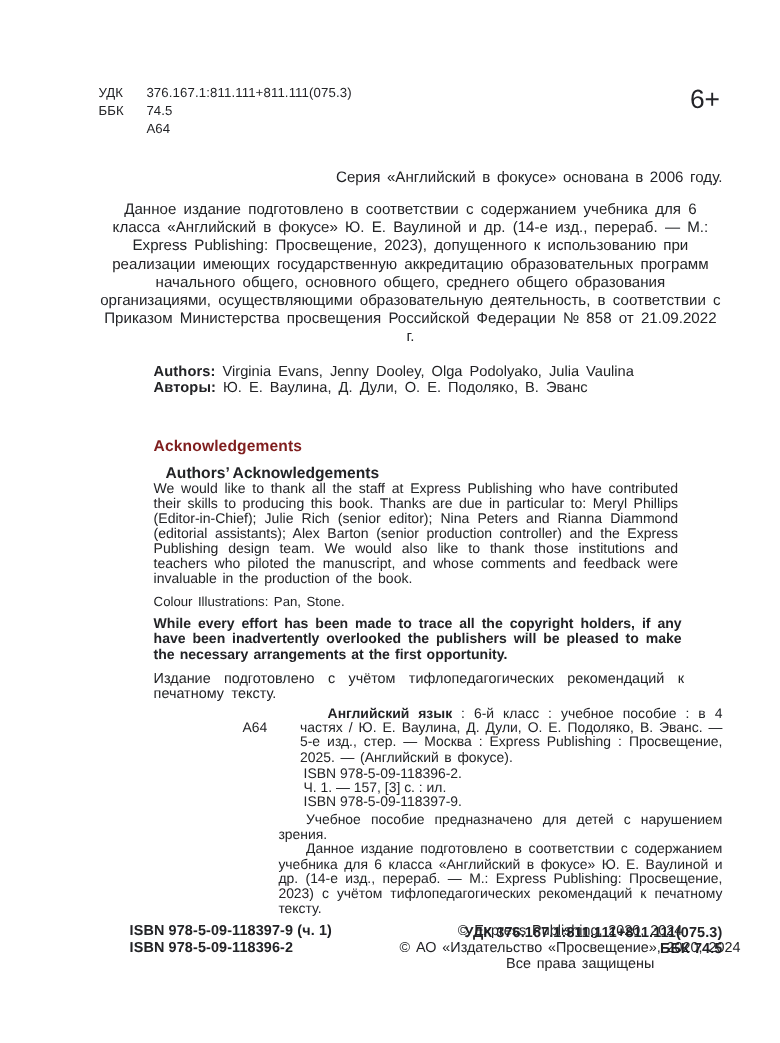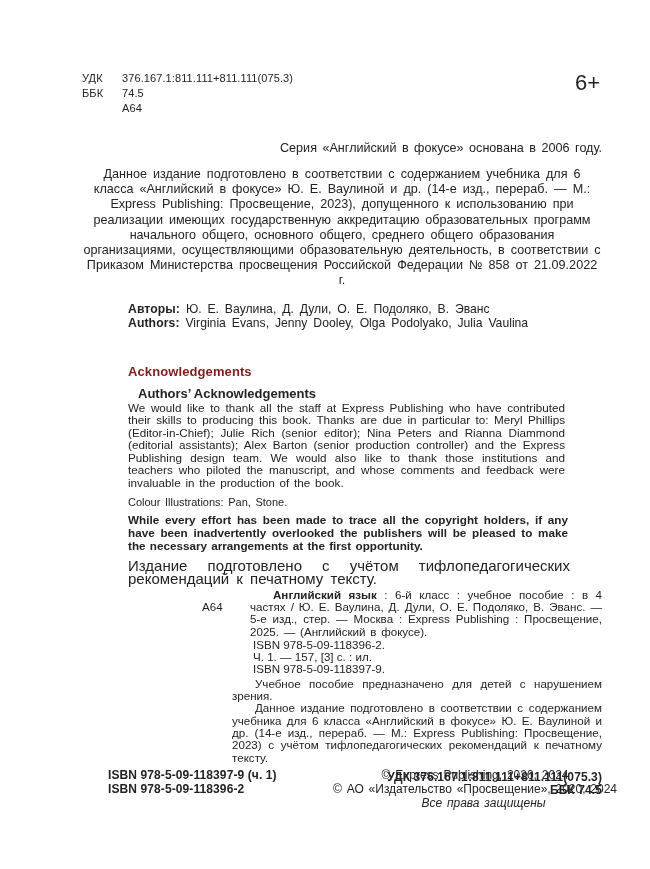--- a/index.html
+++ b/index.html
@@ -79,21 +79,21 @@
     width: 440px;
     font-weight: bold;
     text-align: justify;
     font-size: 11.7px; line-height: 13.2px;
     word-spacing: 1px;
   }
   .typhlo-note {
     margin: 6px 0 0 46px;
     width: 442px;
     text-align: justify;
-    font-size: 15px; line-height: 13px;
+    font-size: 12px; line-height: 13px;
     word-spacing: 3px;
   }
 
   
   .catalog-card {
     position: relative;
     margin: 4px 0 0 120px;
     width: 400px;
     font-size: 11.6px; line-height: 12.3px;
   }
@@ -129,21 +129,21 @@
     position: absolute; left: 26px; top: 0;
     font-weight: bold;
     letter-spacing: .1px;
   }
   .footer-copy {
     position: absolute; left: 251px; top: 0;
     word-spacing: 1.5px;
     text-align: center;
   }
   .footer-copy .copy-line { white-space: nowrap; }
-  .footer-copy .rights { padding-left: 17px; font-style: italic; }
+  .footer-copy .rights { padding-left: 17px; }
 </style>
 </head>
 <body>
 
 <div class="page">
 
   <div class="top-row">
     <div class="udk-grid">
       <span>УДК</span>
       <span>376.167.1:811.111+811.111(075.3)</span>
@@ -153,22 +153,22 @@
       <span>А64</span>
     </div>
     <div class="age-badge">6+</div>
   </div>
 
   <div class="series">Серия «Английский в фокусе» основана в 2006 году.</div>
 
   <p class="edition-note">Данное издание подготовлено в соответствии с содержанием учебника для 6 класса «Английский в фокусе» Ю. Е. Ваулиной и др. (14-е изд., перераб. — М.: Express Publishing: Просвещение, 2023), допущенного к использованию при реализации имеющих государственную аккредитацию образовательных программ начального общего, основного общего, среднего общего образования организациями, осуществляющими образовательную деятельность, в соответствии с Приказом Министерства просвещения Российской Федерации № 858 от 21.09.2022 г.</p>
 
   <div class="authors-block">
+    <div><b>Authors:</b><span> Virginia Evans, Jenny Dooley, Olga Podolyako, Julia Vaulina</span></div>
     <div><b>Авторы:</b><span> Ю. Е. Ваулина, Д. Дули, О. Е. Подоляко, В. Эванс</span></div>
-    <div><b>Authors:</b><span> Virginia Evans, Jenny Dooley, Olga Podolyako, Julia Vaulina</span></div>
   </div>
 
   <h3 class="ack-title">Acknowledgements</h3>
   <h4 class="ack-sub">Authors’ Acknowledgements</h4>
   <p class="ack-body">We would like to thank all the staff at Express Publishing who have contributed their skills to producing this book. Thanks are due in particular to: Meryl Phillips (Editor-in-Chief); Julie Rich (senior editor); Nina Peters and Rianna Diammond (editorial assistants); Alex Barton (senior production controller) and the Express Publishing design team. We would also like to thank those institutions and teachers who piloted the manuscript, and whose comments and feedback were invaluable in the production of the book.</p>
 
   <p class="colour-note">Colour Illustrations: Pan, Stone.</p>
 
   <p class="copyright-notice">While every effort has been made to trace all the copyright holders, if any have been inadvertently overlooked the publishers will be pleased to make the necessary arrangements at the first opportunity.</p>
 

